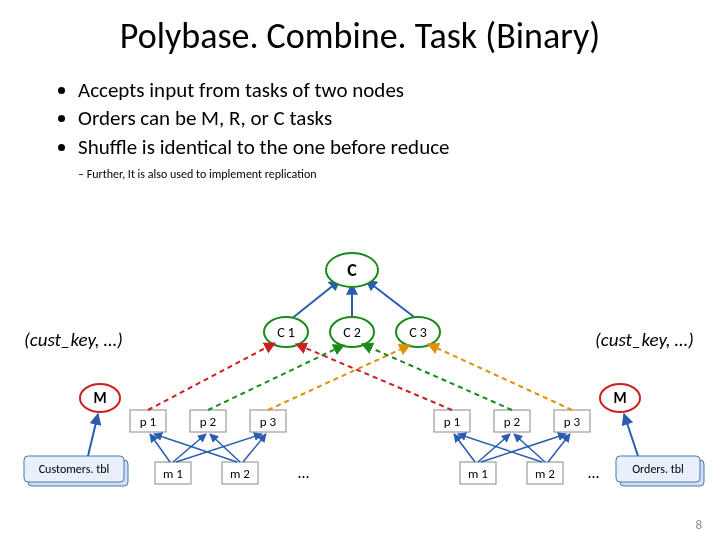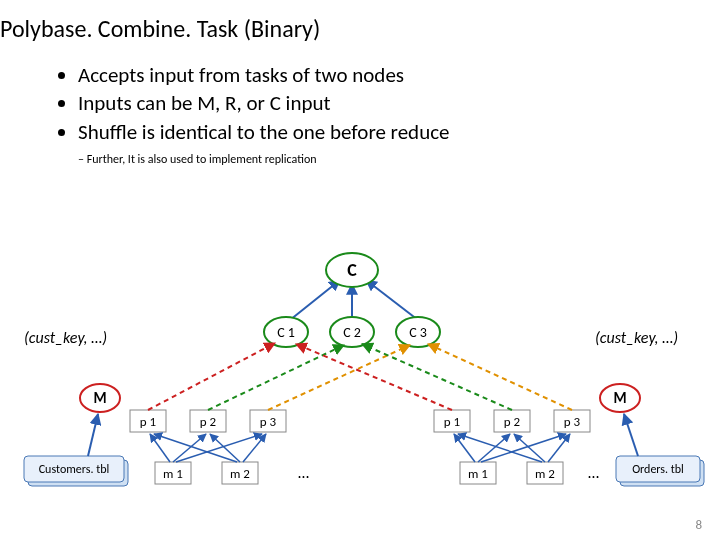--- a/index.html
+++ b/index.html
@@ -1,35 +1,35 @@
 <!DOCTYPE html>
 <html><head>
 <meta charset="utf-8">
 <style>
   * { box-sizing: border-box; margin: 0; padding: 0; }
   body { width: 720px; height: 540px; background: #fff; font-family: Calibri, Arial, sans-serif; position: relative; overflow: hidden; }
-  .title { font-size: 24px; text-align: left; margin-top: 14px; font-weight: 400; }
+  .title { font-size: 36px; text-align: center; margin-top: 14px; font-weight: 400; }
   .bullets { margin: 18px 0 0 44px; font-size: 21px; line-height: 1.35; }
   .bullets li { list-style: disc; margin-left: 34px; }
   .sub { margin: 6px 0 0 78px; font-size: 12px; }
   .sub li { list-style: none; }
   .sub li::before { content: "– "; }
   .diagram { position: absolute; left: 0; top: 250px; width: 720px; height: 260px; }
   .diagram svg { position: absolute; left: 0; top: 0; width: 720px; height: 260px; }
-  .lbl { position: absolute; font-size: 16px; font-style: italic; font-family: Calibri, Arial, sans-serif; }
+  .lbl { position: absolute; font-size: 19px; font-style: italic; font-family: Calibri, Arial, sans-serif; }
   .pagenum { position: absolute; right: 18px; bottom: 8px; font-size: 13px; color: #888; }
 </style>
 </head>
 <body>
 
 <h1 class="title">Polybase. Combine. Task (Binary)</h1>
 
 <ul class="bullets">
   <li>Accepts input from tasks of two nodes</li>
-  <li>Inputs can be M, R, or C input</li>
+  <li>Orders can be M, R, or C tasks</li>
   <li>Shuffle is identical to the one before reduce</li>
 </ul>
 <ul class="sub">
   <li>Further, It is also used to implement replication</li>
 </ul>
 
 <div class="diagram">
   <svg viewBox="0 0 720 260">
     <defs>
       <marker id="arr-blue" viewBox="0 0 10 10" refX="9" refY="5" markerWidth="6" markerHeight="6" orient="auto">

